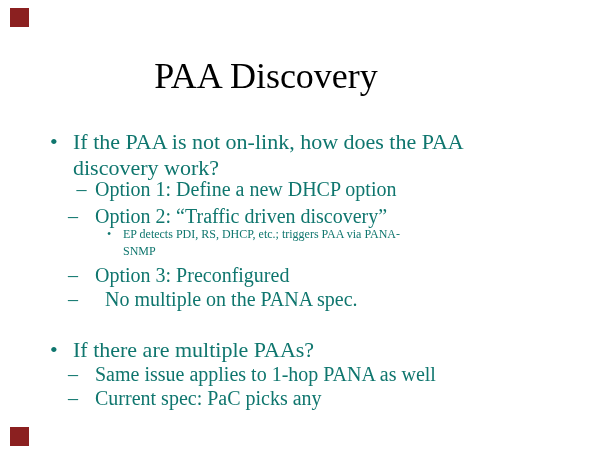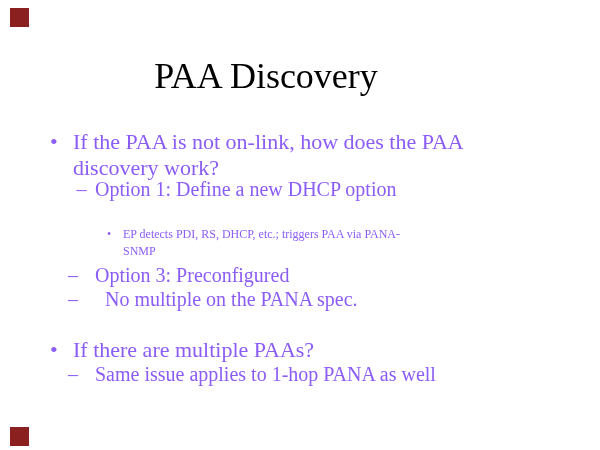--- a/index.html
+++ b/index.html
@@ -30,21 +30,21 @@
     text-align: center;
     font-size: 36px;
     line-height: 1;
     white-space: nowrap;
   }
 
   .line {
     position: absolute;
     line-height: 1;
     white-space: nowrap;
-    color: #8b5cf6;
+    color: #0f766e;
   }
   .fs1 { font-size: 22px; }
   .fs2 { font-size: 20px; }
   .fs3 { font-size: 12px; }
 
   .mk { display: inline-block; }
   .mk1 { width: 23px; }
   .mk2 { width: 27px; }
   .mk2w { width: 37px; }
   .mk3 { width: 16px; }
@@ -82,20 +82,23 @@
   <div class="line fs1 ln-b1a">
     <span class="mk mk1">•</span><span>If the PAA is not on-link, how does the PAA</span>
   </div>
   <div class="line fs1 ln-b1b">
     <span>discovery work?</span>
   </div>
 
   <div class="line fs2 ln-opt1">
     <span class="mk mk2">–</span><span>Option 1: Define a new DHCP option</span>
   </div>
+  <div class="line fs2 ln-opt2">
+    <span class="mk mk2">–</span><span>Option 2: “Traffic driven discovery”</span>
+  </div>
 
   <div class="line fs3 ln-sub1a">
     <span class="mk mk3">•</span><span>EP detects PDI, RS, DHCP, etc.; triggers PAA via PANA-</span>
   </div>
   <div class="line fs3 ln-sub1b">
     <span>SNMP</span>
   </div>
 
   <div class="line fs2 ln-opt3">
     <span class="mk mk2">–</span><span>Option 3: Preconfigured</span>
@@ -103,16 +106,19 @@
   <div class="line fs2 ln-noch">
     <span class="mk mk2w">–</span><span>No multiple on the PANA spec.</span>
   </div>
 
   <div class="line fs1 ln-b2">
     <span class="mk mk1">•</span><span>If there are multiple PAAs?</span>
   </div>
   <div class="line fs2 ln-same">
     <span class="mk mk2">–</span><span>Same issue applies to 1-hop PANA as well</span>
   </div>
+  <div class="line fs2 ln-curr">
+    <span class="mk mk2">–</span><span>Current spec: PaC picks any</span>
+  </div>
 
   <div class="page-number">5</div>
 
 </div>
 
 </body></html>

